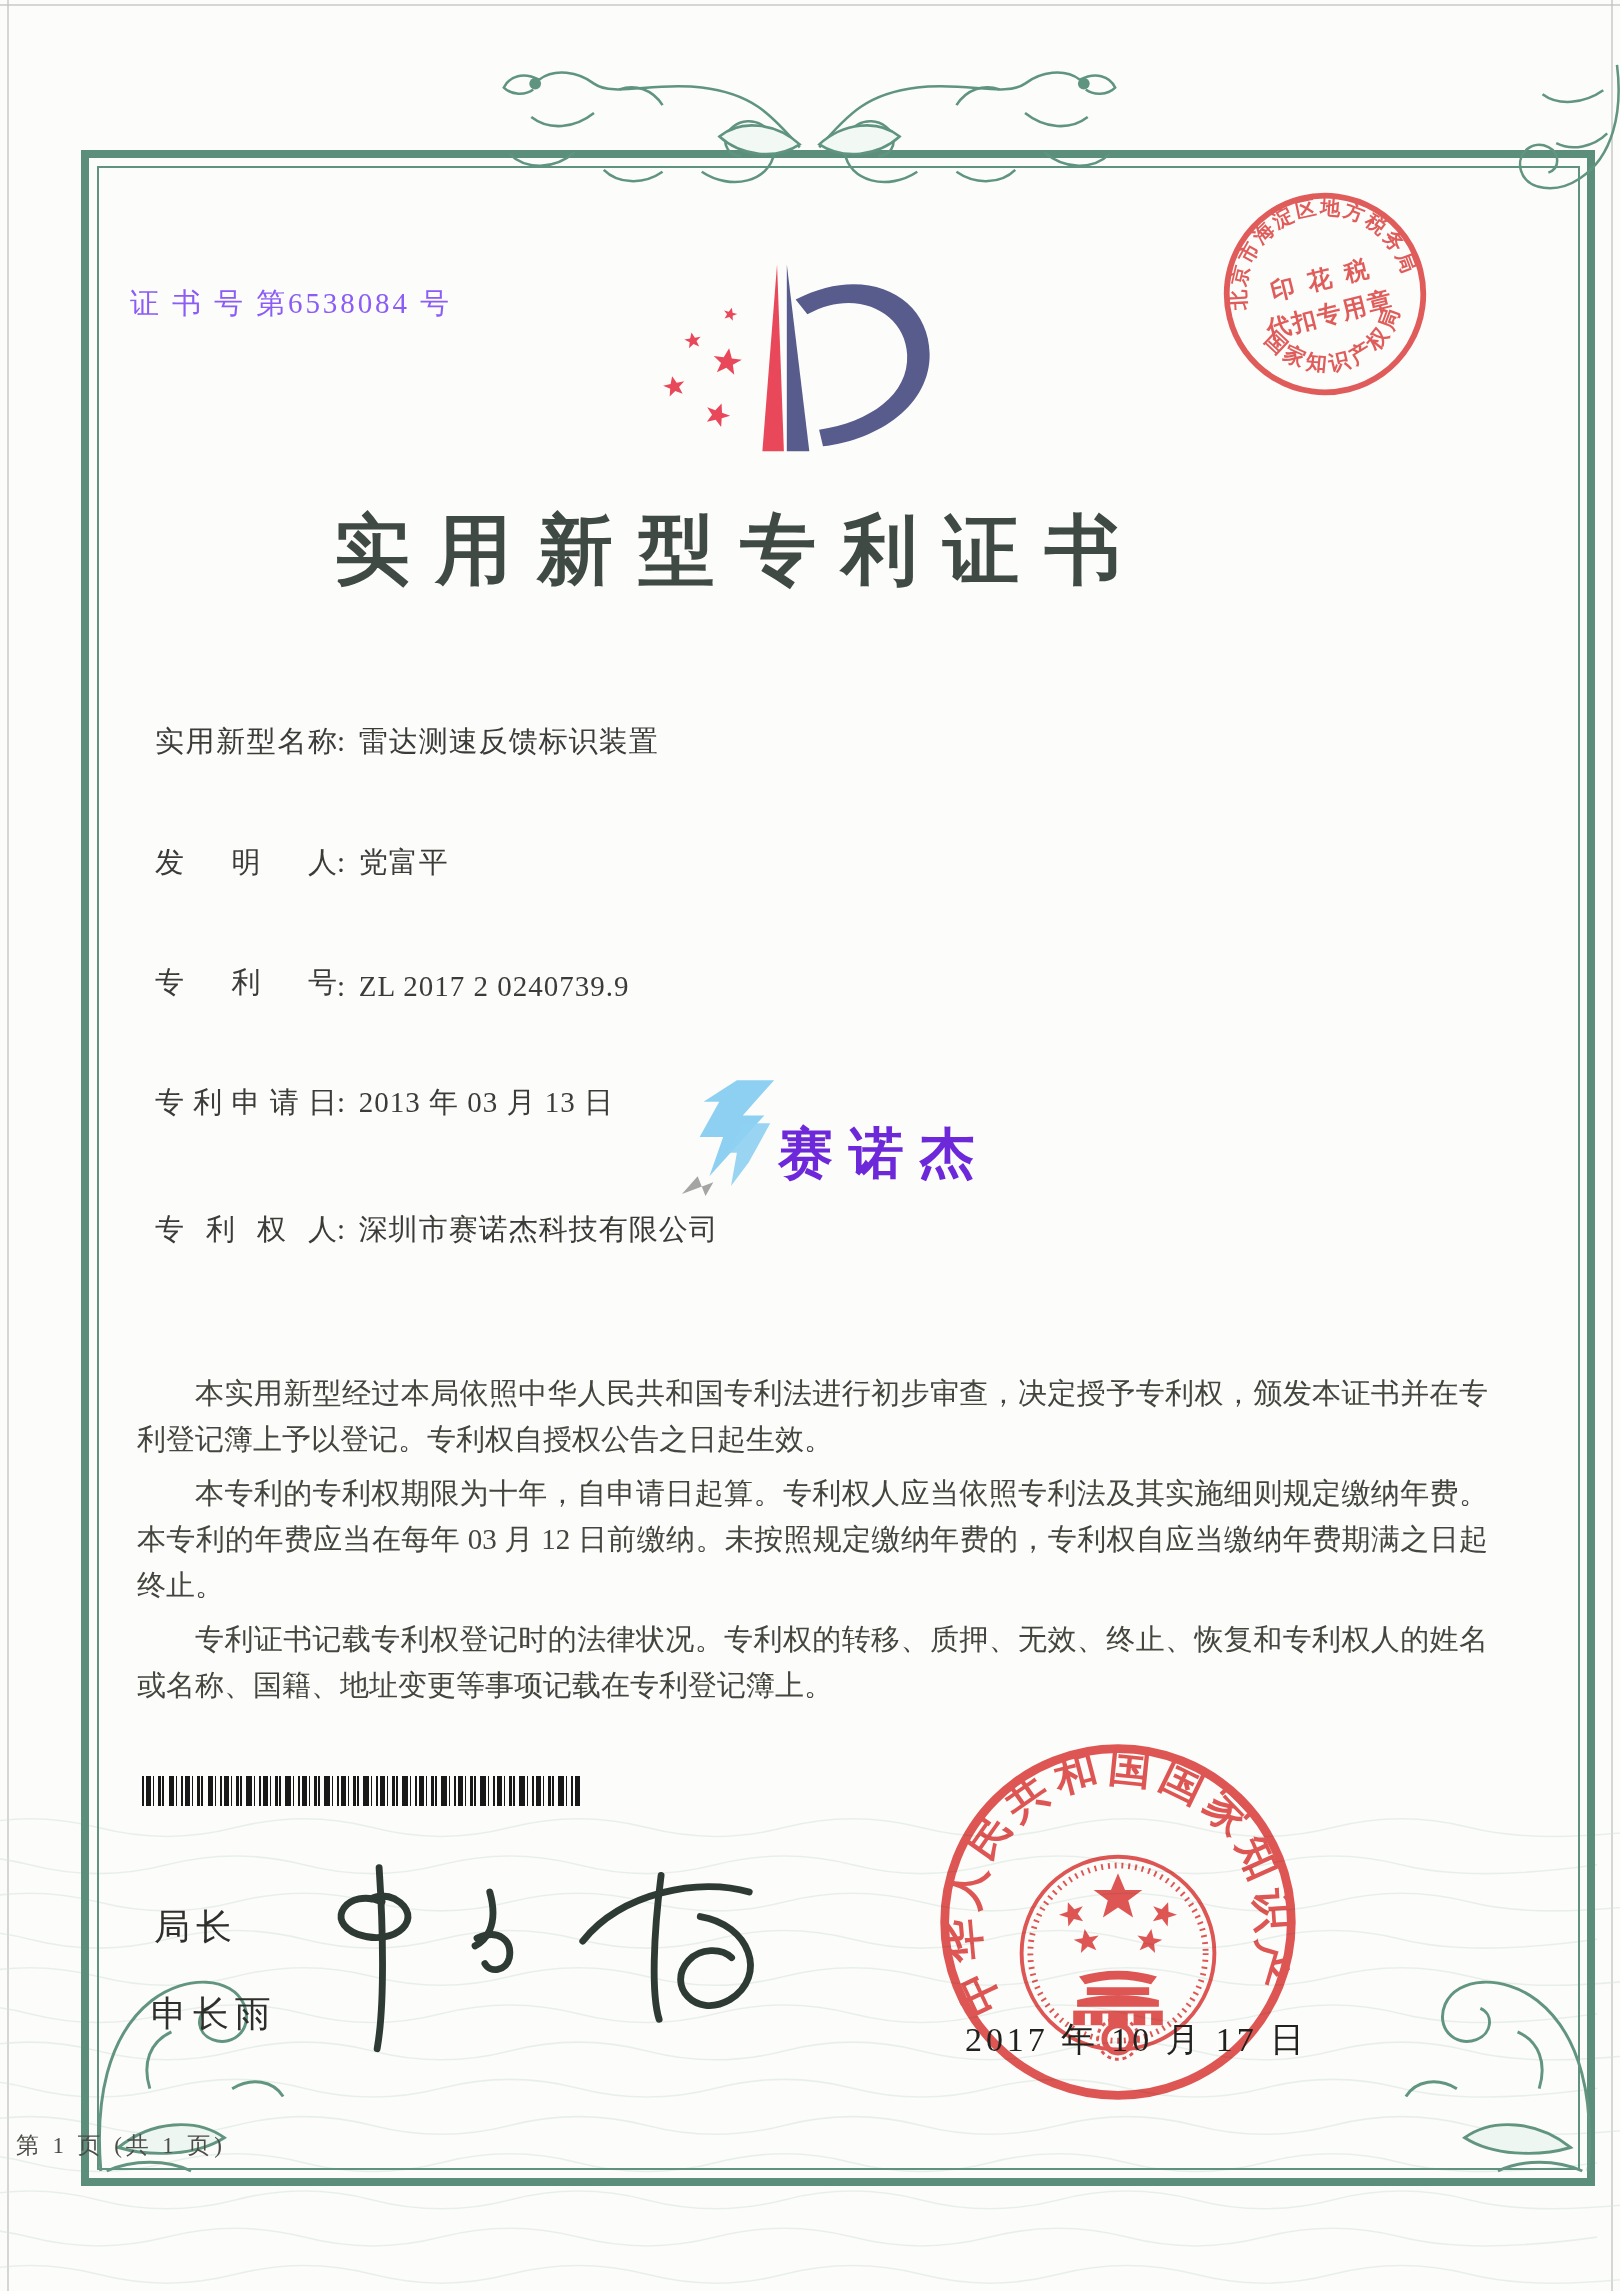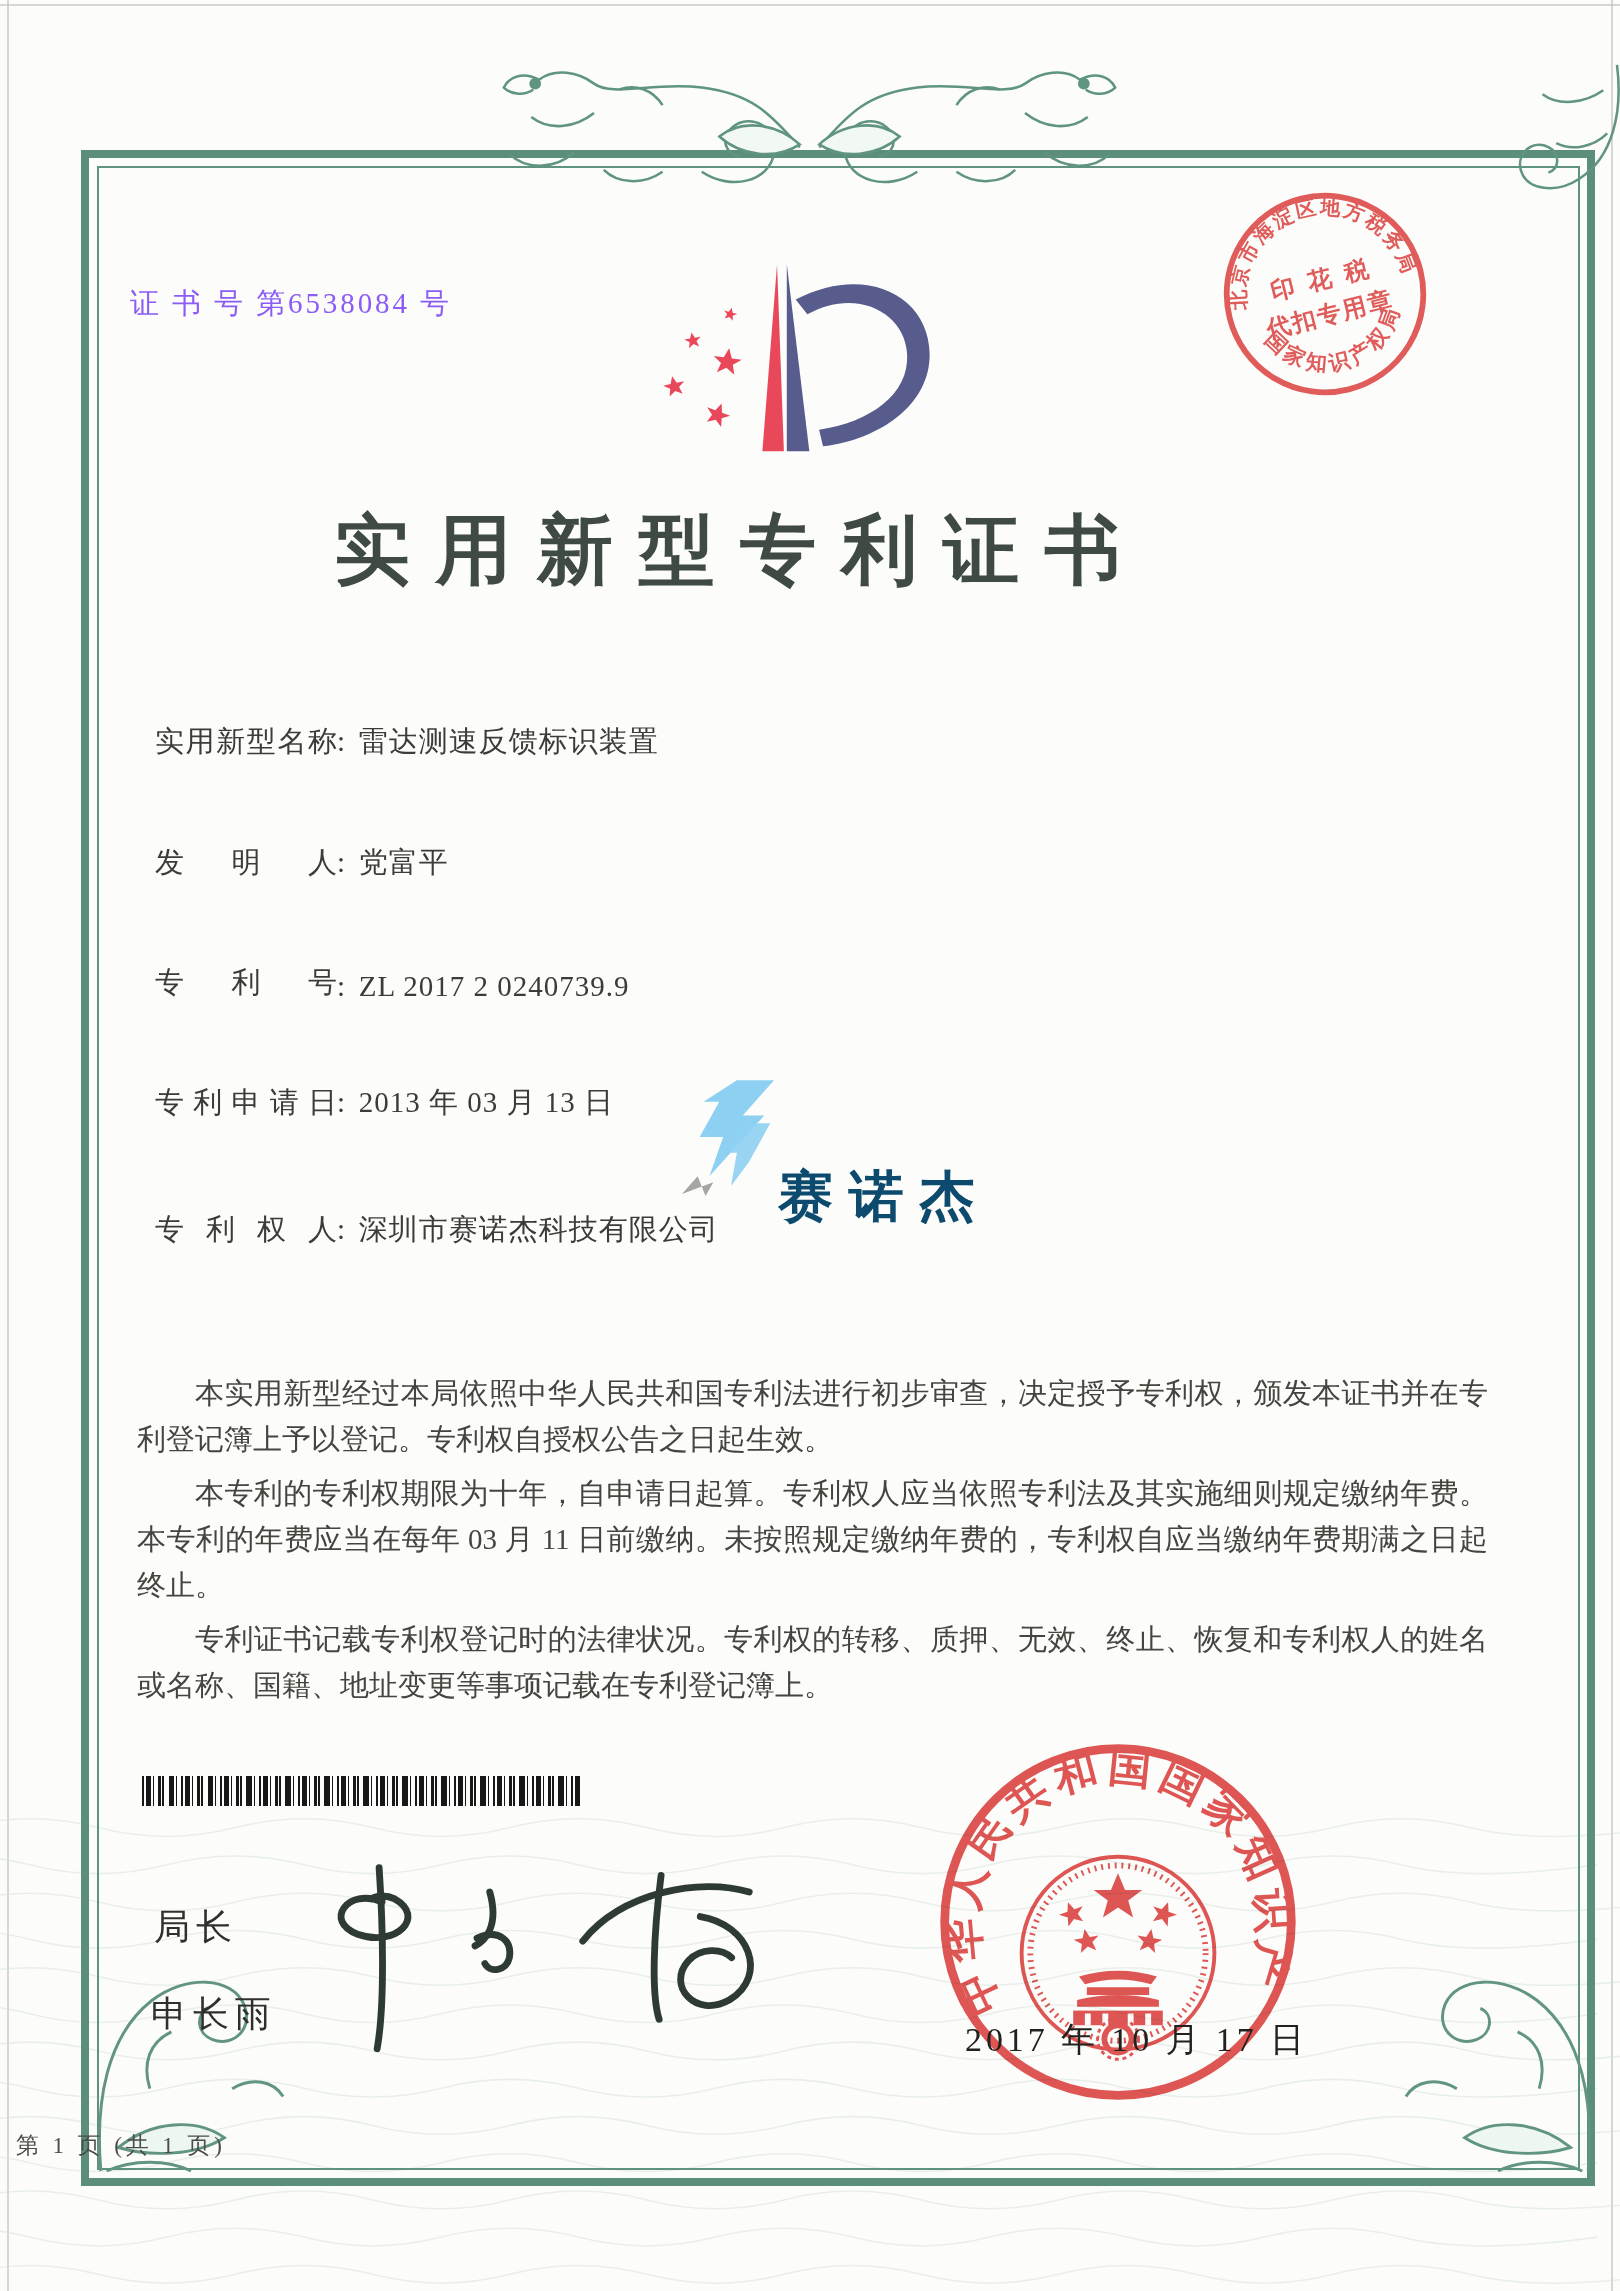--- a/index.html
+++ b/index.html
@@ -16,22 +16,22 @@
   .certno{left:130px;top:284px;font-size:29px;letter-spacing:2.9px;color:#8b5cf6;}
   
   .title{left:0;width:1480px;top:500px;text-align:center;font-size:76px;font-weight:bold;
          letter-spacing:25.5px;color:#3f4a44;}
   
   .row{left:155px;font-size:29px;color:#3b3b38;white-space:nowrap;}
   .lbl{display:inline-block;width:182px;text-align:justify;text-align-last:justify;vertical-align:bottom;}
   .colon{display:inline-block;margin-right:13.7px;}
   .val{letter-spacing:1px;text-align:right;}
   
-  .wm-text{left:778px;top:1160px;font-family:"Liberation Sans","DejaVu Sans",sans-serif;
-           font-size:55px;font-weight:bold;letter-spacing:15.7px;color:#0c4a6e;z-index:1;}
+  .wm-text{left:778px;top:1117px;font-family:"Liberation Sans","DejaVu Sans",sans-serif;
+           font-size:55px;font-weight:bold;letter-spacing:15.7px;color:#6d28d9;z-index:1;}
   .wm-logo{left:680px;top:1080px;z-index:1;}
   
   .body-text{left:137px;top:1370px;width:1351px;font-size:29px;line-height:46px;color:#45453f;
              text-align:justify;z-index:4;}
   .body-text p{margin:0 0 7.8px 0;text-indent:2em;}
   
   .barcode{left:142px;top:1776px;width:438px;height:30px;
     background:repeating-linear-gradient(90deg,#181818 0 2px,transparent 2px 3.9px,#181818 3.9px 8.8px,
     transparent 8.8px 10.8px,#181818 10.8px 11.8px,transparent 11.8px 15.7px,#181818 15.7px 18.6px,transparent 18.6px 19.6px,
     #181818 19.6px 21.6px,transparent 21.6px 26.5px,#181818 26.5px 32px,transparent 32px 34px,#181818 34px 35px,
@@ -176,21 +176,21 @@
   </div>
   <div class="abs row z4" style="top:1083px;">
     <span class="lbl">专利申请日</span><span class="colon">:</span><span class="val">2013 年 03 月 13 日</span>
   </div>
   <div class="abs row z4" style="top:1210px;">
     <span class="lbl">专利权人</span><span class="colon">:</span><span class="val">深圳市赛诺杰科技有限公司</span>
   </div>
 
   <div class="abs body-text">
     <p>本实用新型经过本局依照中华人民共和国专利法进行初步审查，决定授予专利权，颁发本证书并在专利登记簿上予以登记。专利权自授权公告之日起生效。</p>
-    <p>本专利的专利权期限为十年，自申请日起算。专利权人应当依照专利法及其实施细则规定缴纳年费。本专利的年费应当在每年 03 月 11 日前缴纳。未按照规定缴纳年费的，专利权自应当缴纳年费期满之日起终止。</p>
+    <p>本专利的专利权期限为十年，自申请日起算。专利权人应当依照专利法及其实施细则规定缴纳年费。本专利的年费应当在每年 03 月 12 日前缴纳。未按照规定缴纳年费的，专利权自应当缴纳年费期满之日起终止。</p>
     <p>专利证书记载专利权登记时的法律状况。专利权的转移、质押、无效、终止、恢复和专利权人的姓名或名称、国籍、地址变更等事项记载在专利登记簿上。</p>
   </div>
 
   <div class="abs barcode z4"></div>
 
   <div class="abs officer officer-title">局长</div>
   <div class="abs officer officer-name">申长雨</div>
 
   <svg class="abs z4" style="left:289px;top:1848px;" width="519" height="235" viewBox="0 0 530 240">
     <g fill="none" stroke="#2e3b34" stroke-width="7" stroke-linecap="round">

